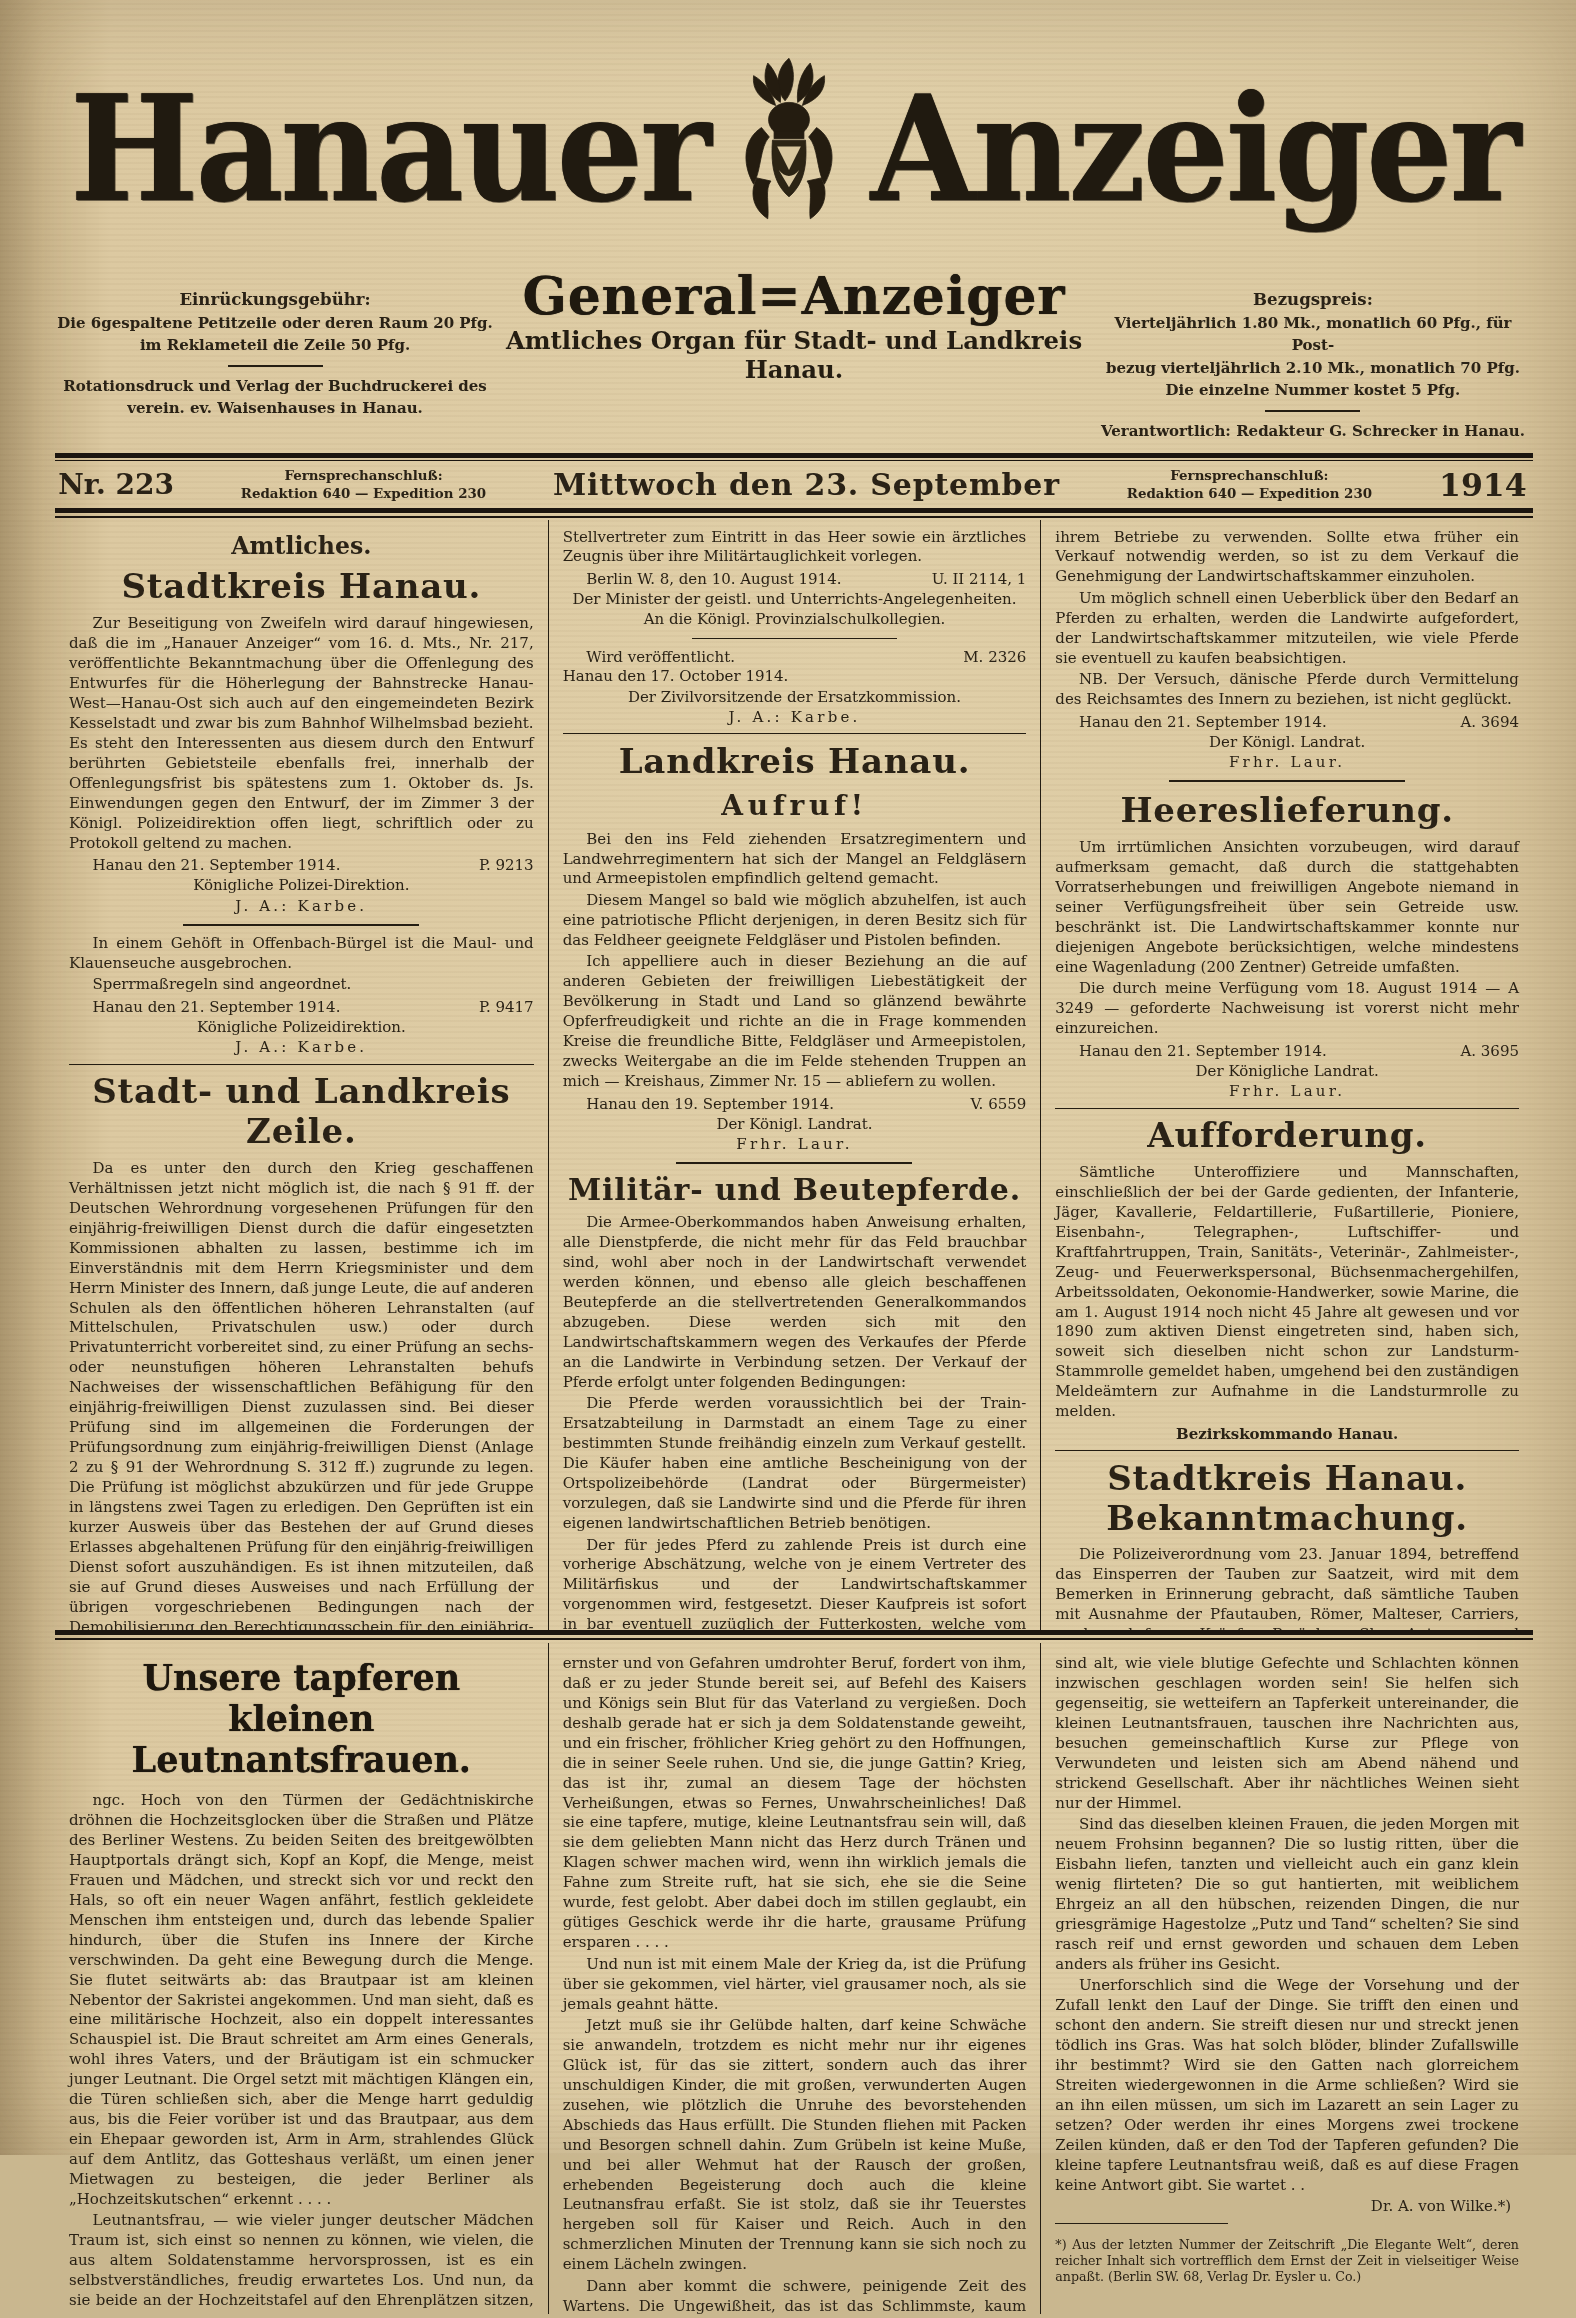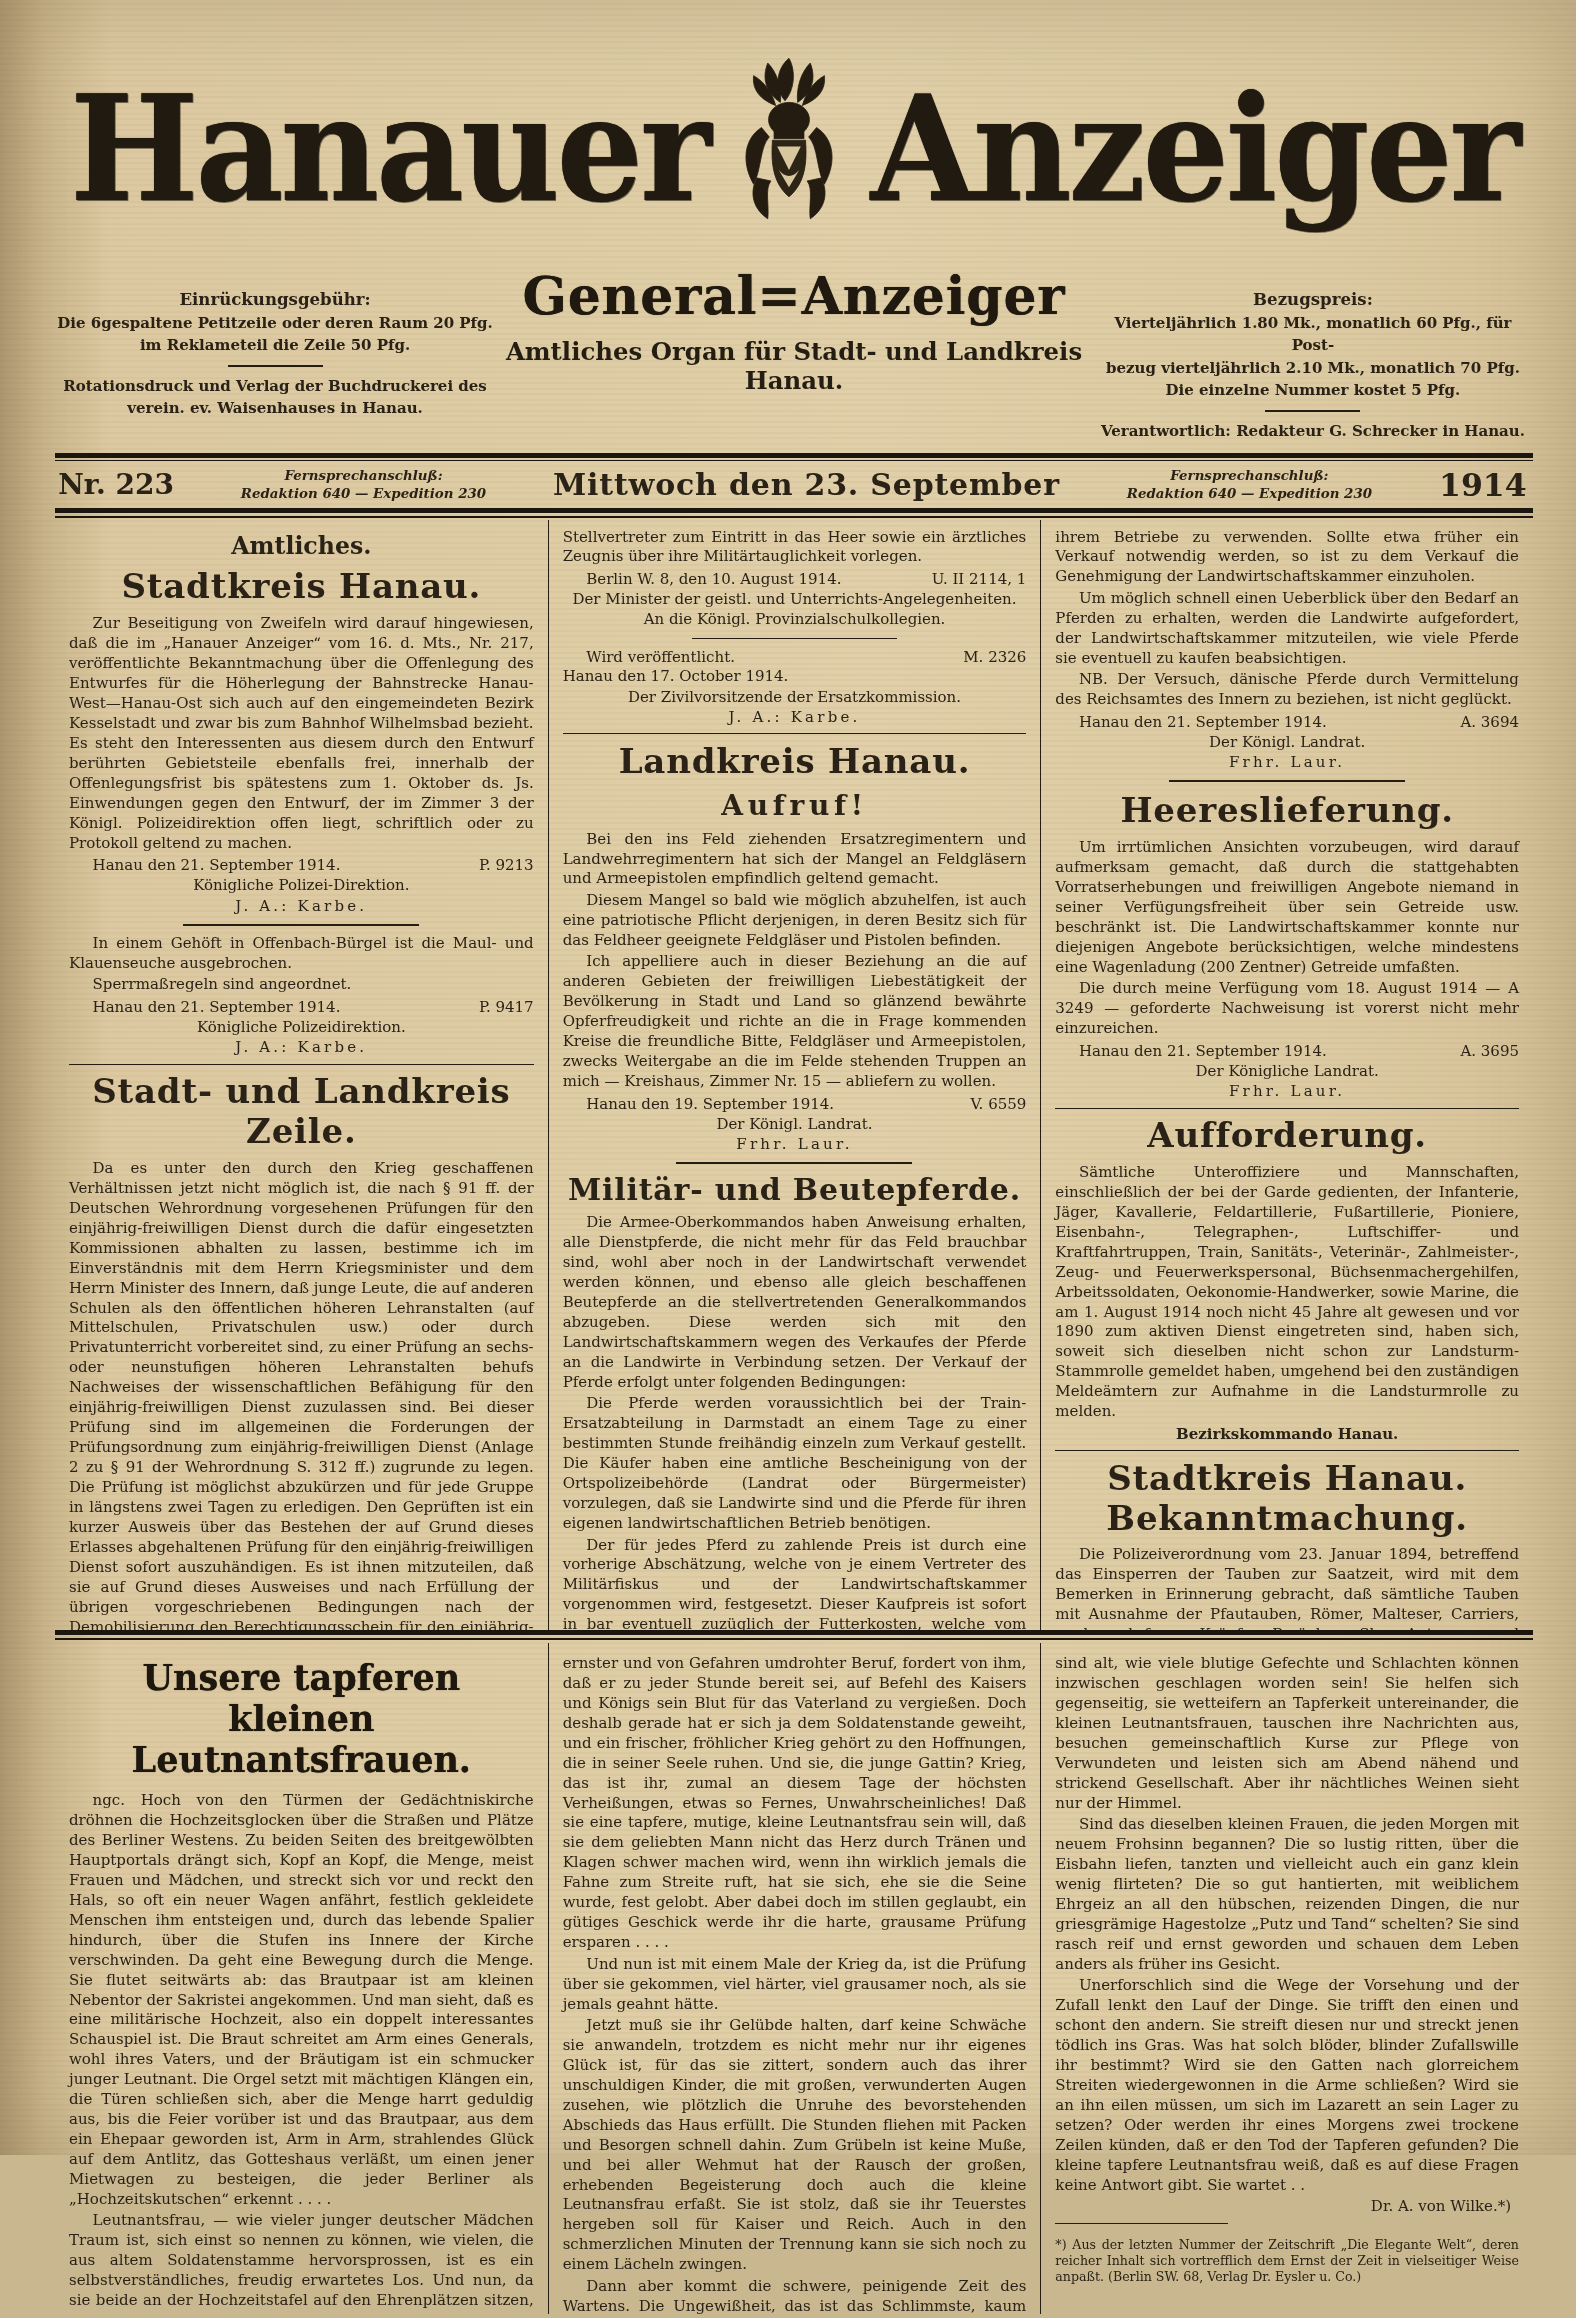--- a/index.html
+++ b/index.html
@@ -39,32 +39,32 @@
     display:flex;align-items:flex-start;justify-content:space-between;
     margin-top:6.3px;
   }
   .mast-box{width:441px;font-size:15px;line-height:1.5;text-align:center;padding-top:22px;}
   .mast-box .bx-head{font-weight:bold;font-size:16.6px;}
   .mast-box .bx-line{font-weight:bold;}
   .bx-rule{width:95px;border-top:2.4px solid #241d12;margin:7.9px auto;}
   .mast-center{width:599px;text-align:center;}
   .gen-anz{font-size:52px;font-weight:bold;letter-spacing:0.8px;color:#1f190f;
     text-shadow:0 0 0.8px #1f190f;}
-  .organ{font-size:24.4px;font-weight:bold;margin-top:11px;color:#241d12;}
+  .organ{font-size:24.4px;font-weight:bold;color:#241d12;}
   .appears{font-size:17.3px;font-weight:bold;margin-top:12.6px;color:#2a2216;}
 
   
   .rule-heavy{border-top:5.5px solid #1c1610;border-bottom:1.6px solid #1c1610;height:2.4px;margin-top:11px;}
   .rule-heavy2{border-top:5.5px solid #1c1610;border-bottom:2.4px solid #1c1610;height:3.2px;}
   .dateline{
     display:flex;align-items:center;justify-content:space-between;
     padding:4.7px 6.3px 4.7px 3.2px;
   }
   .dl-issue{font-size:28px;font-weight:bold;}
-  .dl-phone{font-size:13.4px;font-weight:bold;text-align:center;line-height:1.3;font-style:italic;}
+  .dl-phone{font-size:13.4px;font-weight:bold;text-align:center;line-height:1.3;}
   .dl-date{font-size:30px;font-weight:bold;letter-spacing:0.8px;}
   .dl-year{font-size:31.5px;font-weight:bold;}
 
   
   .main{
     display:grid;grid-template-columns:1fr 1fr 1fr;
     height:1110px;overflow:hidden;margin-top:1.6px;
   }
   .col{padding:7.9px 14px 0 14px;overflow:hidden;}
   .col + .col{border-left:1.6px solid #241d12;}

